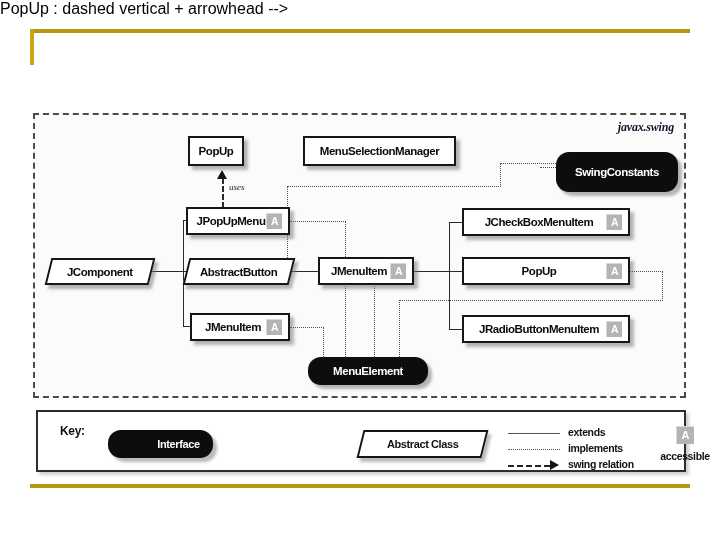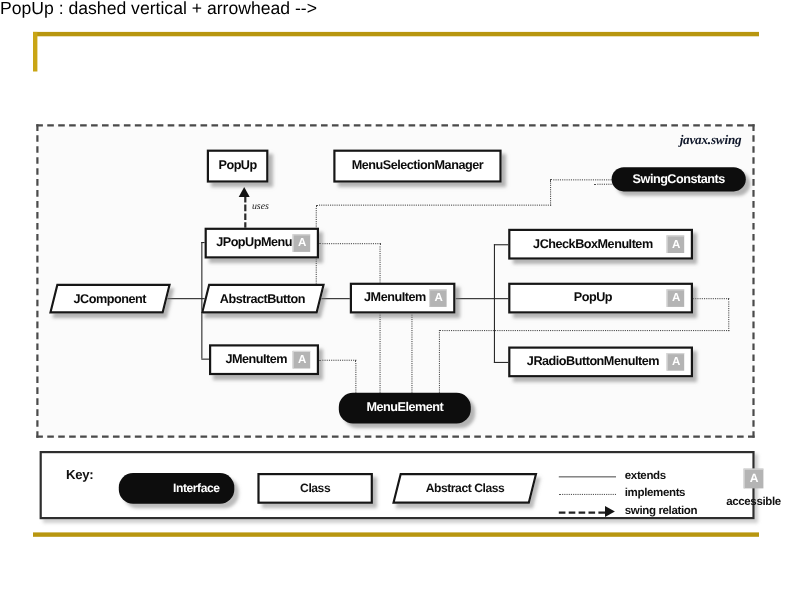--- a/index.html
+++ b/index.html
@@ -282,21 +282,21 @@
 
 
 <div class="node cls" style="left:188px; top:136px; width:56px; height:30px;">
   <span class="node-label">PopUp</span>
 </div>
 
 <div class="node cls" style="left:303px; top:136px; width:153px; height:30px;">
   <span class="node-label">MenuSelectionManager</span>
 </div>
 
-<div class="node iface" style="left:556px; top:152px; width:122px; height:22px;">
+<div class="node iface" style="left:556px; top:152px; width:122px; height:40px;">
   <span class="node-label">SwingConstants</span>
 </div>
 
 <div class="node cls" style="left:186px; top:207px; width:104px; height:28px;">
   <span class="node-label" style="margin-right:14px;">JPopUpMenu</span>
   <span class="badge-a">A</span>
 </div>
 
 <div class="node cls" style="left:462px; top:208px; width:168px; height:28px;">
   <span class="node-label" style="margin-right:14px;">JCheckBoxMenuItem</span>
@@ -337,23 +337,20 @@
 
 
 <div id="legend-box">
 
   <div id="legend-key-word">Key:</div>
 
   <div class="legend-node" id="legend-iface">
     <span>Interface</span>
   </div>
 
-  <div class="legend-node" id="legend-class">
-    <span>Class</span>
-  </div>
 
   <div class="legend-node" id="legend-abs">
     <span>Abstract Class</span>
   </div>
 
   <div class="legend-row" id="lrow-extends">
     <div class="legend-sample s-solid"></div>
     <div class="legend-text">extends</div>
   </div>
 

